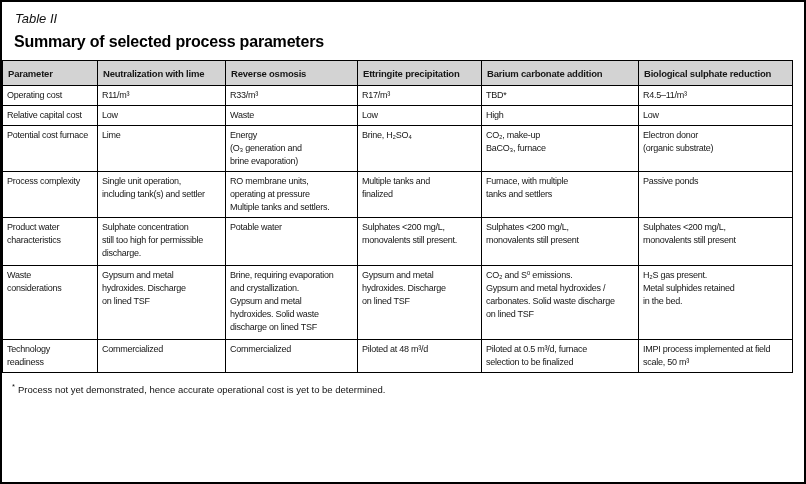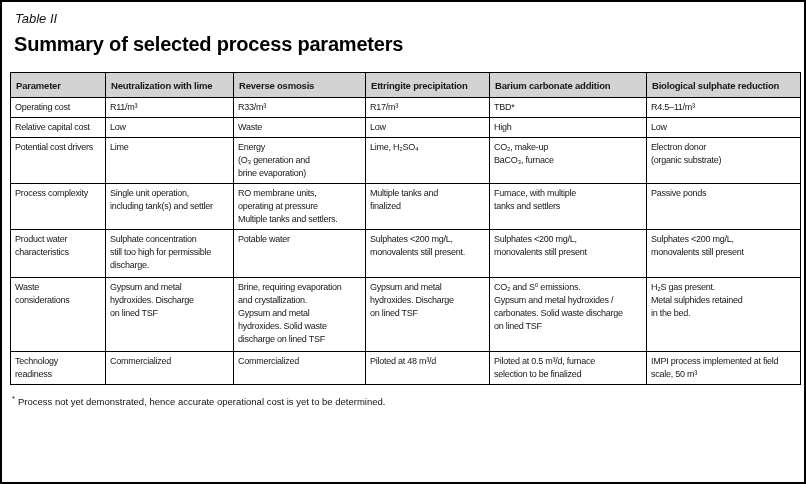--- a/index.html
+++ b/index.html
@@ -19,29 +19,28 @@
     overflow: hidden;
   }
   .fig-label {
     font-style: italic;
     font-size: 13px;
     margin: 9px 0 0 13px;
     color: #111;
   }
   .fig-title {
     font-weight: bold;
-    font-size: 20px;
-    margin: 7px 0 16px 12px;
+    font-size: 16px;
+    margin: 7px 0 9px 12px;
     color: #000;
     letter-spacing: -0.2px;
   }
   table.tbl {
     border-collapse: collapse;
     table-layout: fixed;
-    margin-left: 8px;
     width: 790px;
   }
   col.c0 { width: 95px; }
   col.c1 { width: 128px; }
   col.c2 { width: 132px; }
   col.c3 { width: 124px; }
   col.c4 { width: 157px; }
   col.c5 { width: 154px; }
   .tbl th, .tbl td {
     border: 1px solid #000;
@@ -121,26 +120,26 @@
       </tr>
       <tr class="h20">
         <td>Relative capital cost</td>
         <td>Low</td>
         <td>Waste</td>
         <td>Low</td>
         <td>High</td>
         <td>Low</td>
       </tr>
       <tr class="h43">
-        <td>Potential cost drivers</td>
+        <td>Potential cost furnace</td>
         <td>Lime</td>
         <td>Energy
 (O₃ generation and
 brine evaporation)</td>
-        <td>Lime, H₂SO₄</td>
+        <td>Brine, H₂SO₄</td>
         <td>CO₂, make-up
 BaCO₃, furnace</td>
         <td>Electron donor
 (organic substrate)</td>
       </tr>
       <tr class="h45">
         <td>Process complexity</td>
         <td>Single unit operation,
 including tank(s) and settler</td>
         <td>RO membrane units,

